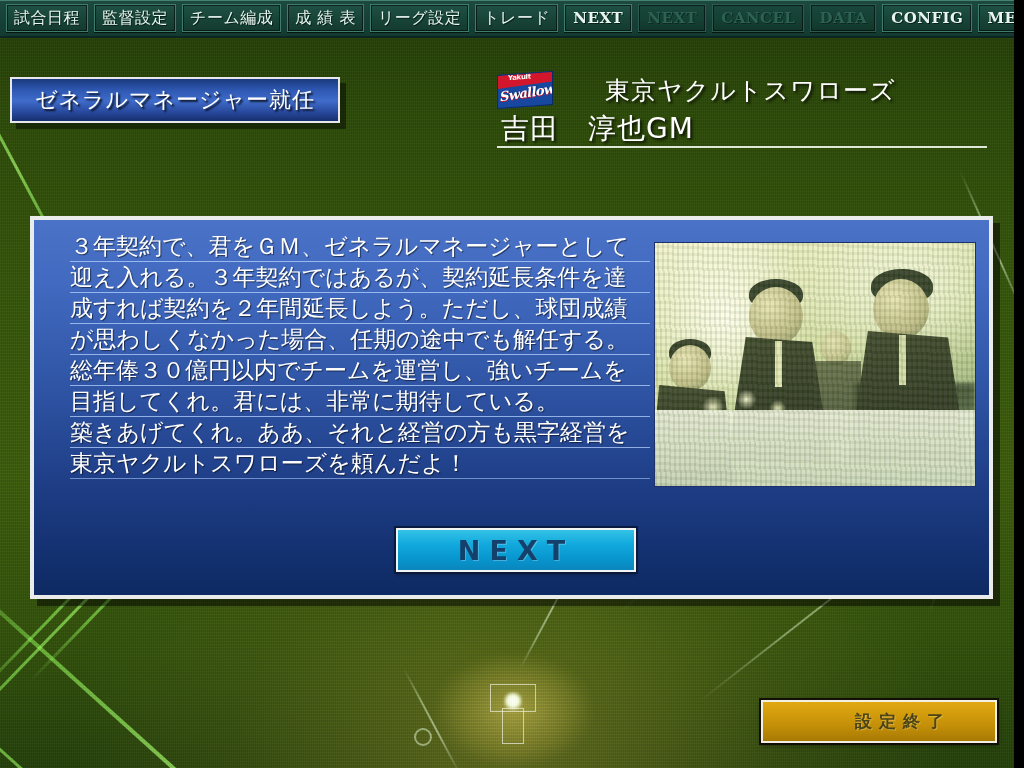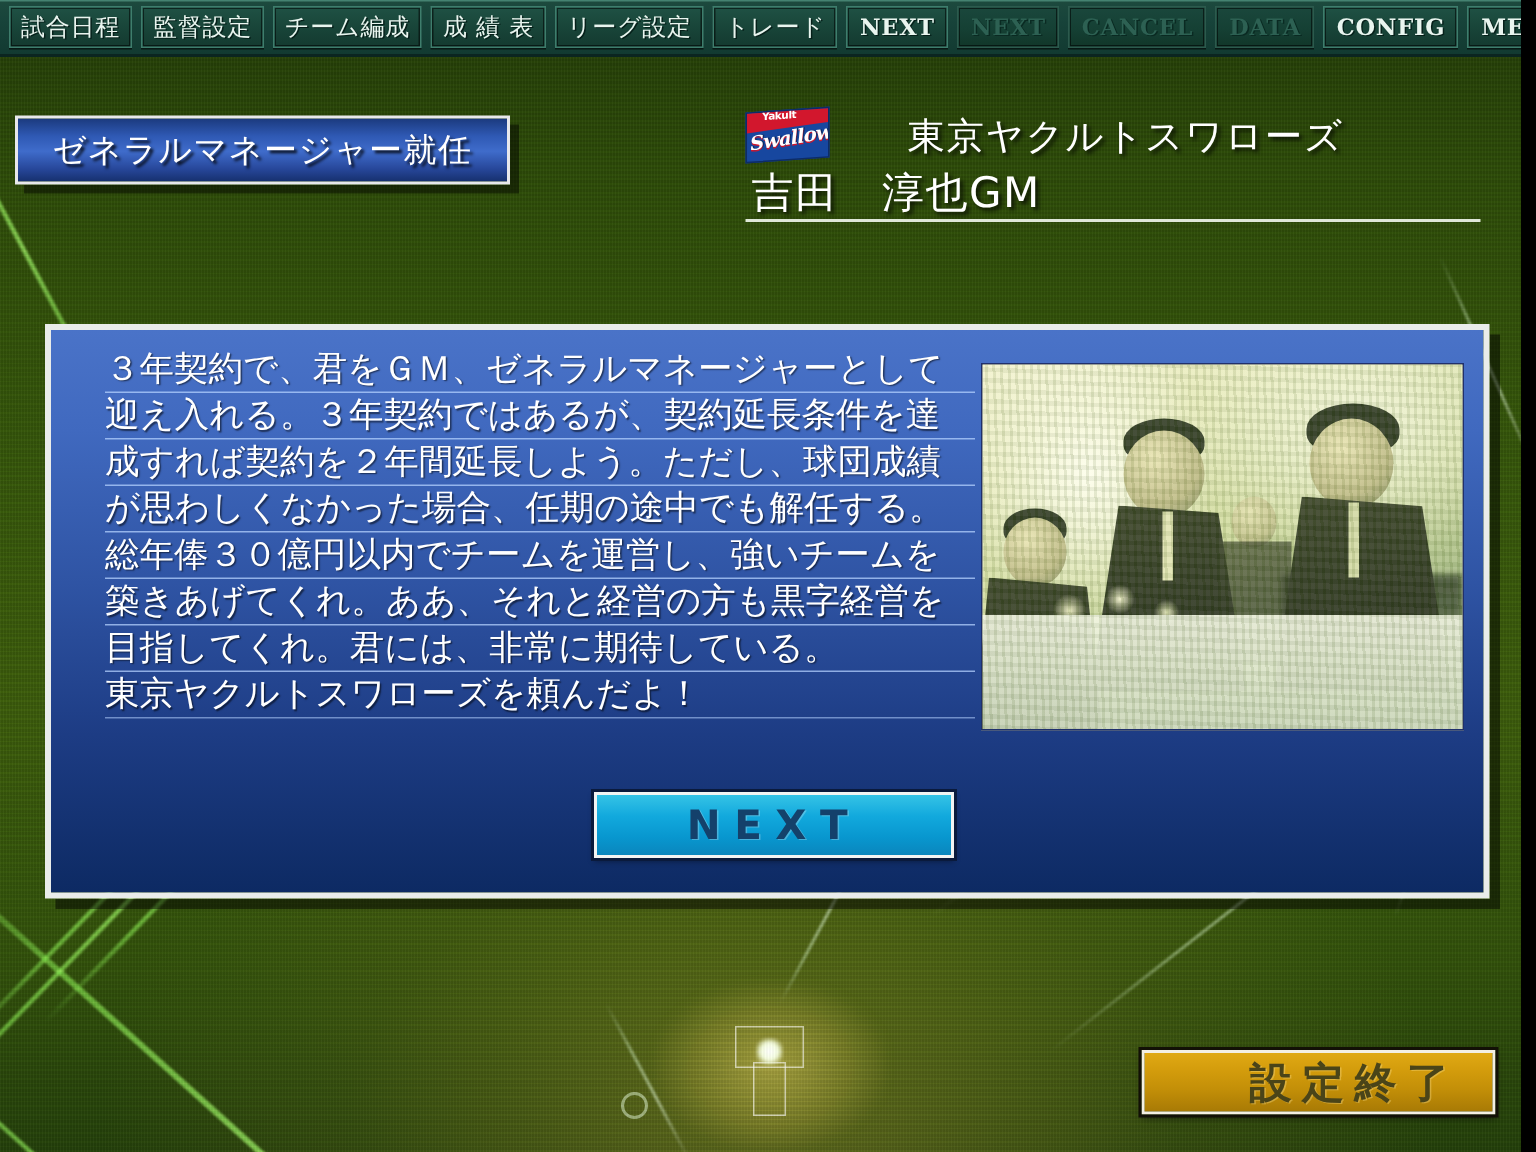--- a/index.html
+++ b/index.html
@@ -273,21 +273,21 @@
     position: absolute; left: 761px; top: 700px;
     width: 236px; height: 43px;
     border: 2px solid #f3efe2;
     outline: 2px solid #121006;
     background: linear-gradient(180deg, #e0a913 0%, #d39c0c 30%, #c38f08 62%, #a87a05 100%);
     display: flex; align-items: center; justify-content: center;
     box-shadow: 0 2px 5px rgba(0,0,0,0.5);
     cursor: pointer;
   }
   #finish-btn span {
-    font-size: 28px; font-weight: bold; letter-spacing: 7px;
+    font-size: 17px; font-weight: bold; letter-spacing: 7px;
     color: #4a4418;
     font-family: Liberation Mono, monospace;
     text-shadow: 1px 1px 0 rgba(255,230,150,0.35);
     padding-left: 48px;
   }
 </style>
 </head>
 <body>
 
 <div id="screen">
@@ -358,22 +358,22 @@
 
   <div id="dialog">
     <div id="dialog-inner">
 
       <div id="msg">
           <div class="msg-line">３年契約で、君をＧＭ、ゼネラルマネージャーとして</div>
           <div class="msg-line">迎え入れる。３年契約ではあるが、契約延長条件を達</div>
           <div class="msg-line">成すれば契約を２年間延長しよう。ただし、球団成績</div>
           <div class="msg-line">が思わしくなかった場合、任期の途中でも解任する。</div>
           <div class="msg-line">総年俸３０億円以内でチームを運営し、強いチームを</div>
+          <div class="msg-line">目指してくれ。君には、非常に期待している。</div>
           <div class="msg-line">築きあげてくれ。ああ、それと経営の方も黒字経営を</div>
-          <div class="msg-line">目指してくれ。君には、非常に期待している。</div>
           <div class="msg-line">東京ヤクルトスワローズを頼んだよ！</div>
         </div>
 
       <div id="next-btn">
         <span>NEXT</span>
       </div>
 
       <div id="photo">
         <div class="base"></div>
         <div class="dark-right"></div>

